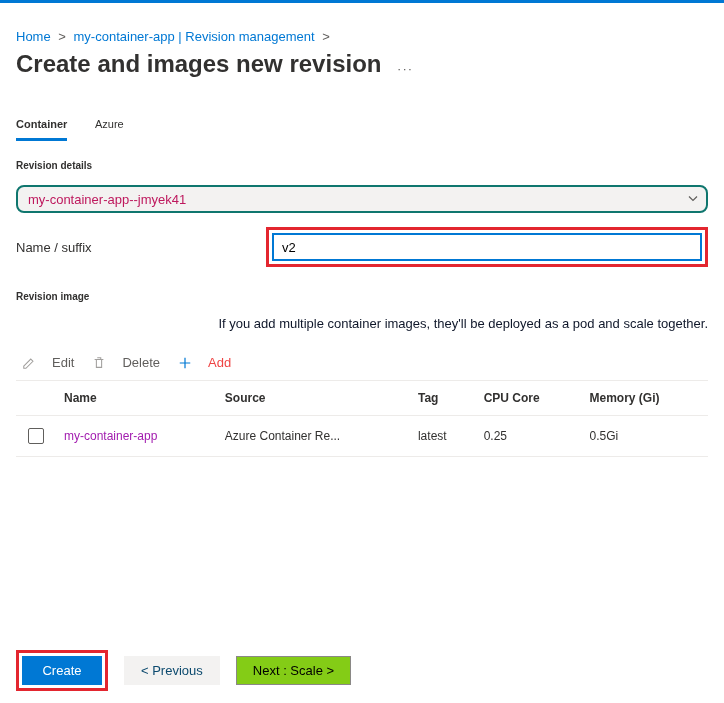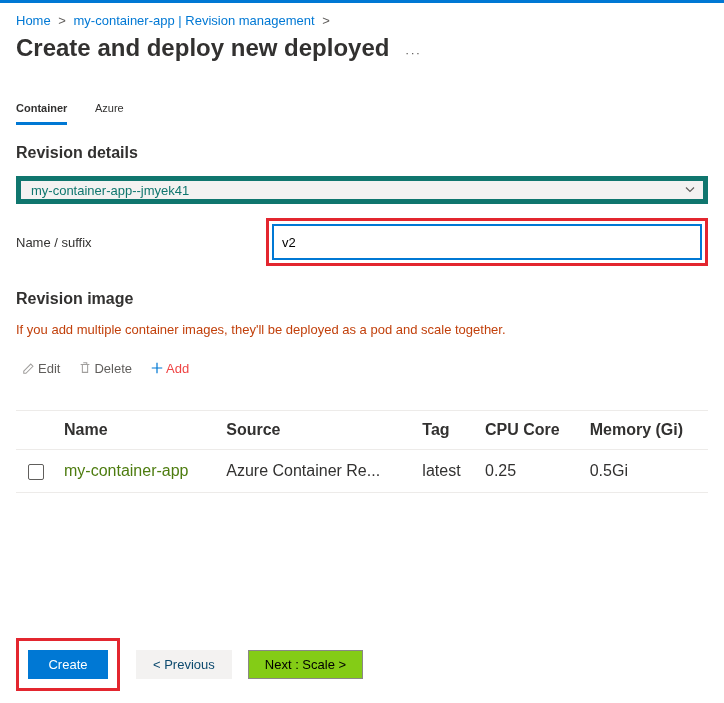--- a/index.html
+++ b/index.html
@@ -7,75 +7,75 @@
     font-family: "Segoe UI", -apple-system, BlinkMacSystemFont, sans-serif;
     font-size: 13px;
     color: #323130;
     width: 724px;
     height: 703px;
     background: #fff;
     border-top: 3px solid #0078d4;
     position: relative;
     overflow: hidden;
   }
-  .content { padding: 10px 16px 0 16px; }
+  .content { padding: 26px 16px 0 16px; }
   .breadcrumb { font-size: 13px; color: #605e5c; margin-bottom: 6px; }
   .breadcrumb a { color: #0078d4; text-decoration: none; }
   .breadcrumb .sep { color: #605e5c; margin: 0 4px; }
   h1 { font-size: 24px; font-weight: 600; margin-bottom: 4px; display: inline-block; }
   .ellipsis-btn { display: inline-block; margin-left: 12px; color: #605e5c; letter-spacing: 1px; cursor: pointer; vertical-align: middle; }
   .tabs { margin-top: 28px; border-bottom: 1px solid transparent; }
   .tab { display: inline-block; padding: 8px 0; margin-right: 24px; font-size: 11px; cursor: pointer; color: #323130; }
   .tab.active { font-weight: 600; border-bottom: 3px solid #0078d4; }
-  .section-title { font-weight: 600; font-size: 16px; margin-top: 18px; margin-bottom: 14px; }
+  .section-title { font-weight: 600; font-size: 10px; margin-top: 18px; margin-bottom: 14px; }
   .form-row { display: flex; align-items: center; margin-bottom: 14px; }
   .form-label { width: 250px; flex-shrink: 0; font-size: 13px; }
   .req { color: #a4262c; margin-left: 2px; }
   .form-field { flex: 1; }
   .select-like {
     background: #f3f2f1;
-    border: 5px solid #0f766e;
-    color: #0f766e;
+    border: 2px solid #0f766e;
+    color: #be185d;
     padding: 5px 28px 5px 10px;
     font-size: 13px;
     width: 100%;
     position: relative;
-    border-radius: 0;
+    border-radius: 8px;
     height: 28px;
     display: flex;
     align-items: center;
   }
   .select-like .chev {
     position: absolute;
     right: 8px;
     top: 50%;
     transform: translateY(-50%);
     color: #605e5c;
   }
   .highlight-box { border: 3px solid #e3262f; padding: 3px; display: block; }
   input.text-input {
     width: 100%;
     border: 2px solid #0078d4;
     padding: 4px 8px;
     font-size: 13px;
-    height: 36px;
+    height: 28px;
     outline: none;
     font-family: inherit;
   }
-  .helper { color: #c2410c; font-size: 13px; margin-bottom: 14px; margin-top: 6px; }
+  .helper { color: #0f172a; font-size: 13px; margin-bottom: 14px; margin-top: 6px; text-align: right; }
   .toolbar { display: flex; align-items: center; gap: 18px; padding: 10px 6px; color: #605e5c; font-size: 13px; }
-  .toolbar .toolbar-btn { display: inline-flex; gap: 2px; cursor: pointer; color: #605e5c; }
+  .toolbar .toolbar-btn { display: inline-flex; align-items: center; gap: 16px; cursor: pointer; color: #605e5c; }
   .toolbar .toolbar-btn.add { color: #ef4444; }
   .toolbar svg { width: 14px; height: 14px; }
-  table.data { width: 100%; border-collapse: collapse; font-size: 16px; margin-top: 24px; }
+  table.data { width: 100%; border-collapse: collapse; font-size: 12px; }
   table.data th { text-align: left; font-weight: 600; padding: 10px 8px; border-top: 1px solid #edebe9; border-bottom: 1px solid #edebe9; color: #323130; }
   table.data td { text-align: left; padding: 12px 8px; border-bottom: 1px solid #edebe9; color: #323130; }
   table.data .chk-col { width: 40px; text-align: center; }
   .chkbox { width: 16px; height: 16px; border: 1px solid #605e5c; border-radius: 2px; display: inline-block; vertical-align: middle; background: #fff; }
-  .row-link { color: #4d7c0f; text-decoration: none; }
+  .row-link { color: #a21caf; text-decoration: none; }
   .footer {
     position: absolute;
     bottom: 0;
     left: 0;
     right: 0;
     padding: 12px 16px;
     display: flex;
     gap: 16px;
     align-items: center;
   }
@@ -93,35 +93,35 @@
     background: #0078d4;
     border-color: #0078d4;
     color: #fff;
   }
   .btn.disabled {
     background: #f3f2f1;
     color: #0c4a6e;
     border-color: #f3f2f1;
     cursor: default;
   }
-  .highlight-create { border: 3px solid #e3262f; padding: 9px; display: inline-block; }
+  .highlight-create { border: 3px solid #e3262f; padding: 3px; display: inline-block; }
 </style>
 </head>
 <body>
 
 <div class="content">
 
   <nav class="breadcrumb">
     <a href="#">Home</a>
     <span class="sep">&gt;</span>
     <a href="#">my-container-app | Revision management</a>
     <span class="sep">&gt;</span>
   </nav>
 
-  <h1>Create and deploy new deployed</h1>
+  <h1>Create and images new revision</h1>
   <span class="ellipsis-btn">···</span>
 
   <div class="tabs">
     <span class="tab active">Container</span>
     <span class="tab">Azure</span>
   </div>
 
   <div class="section-title">Revision details</div>
 
   <div class="form-row">

